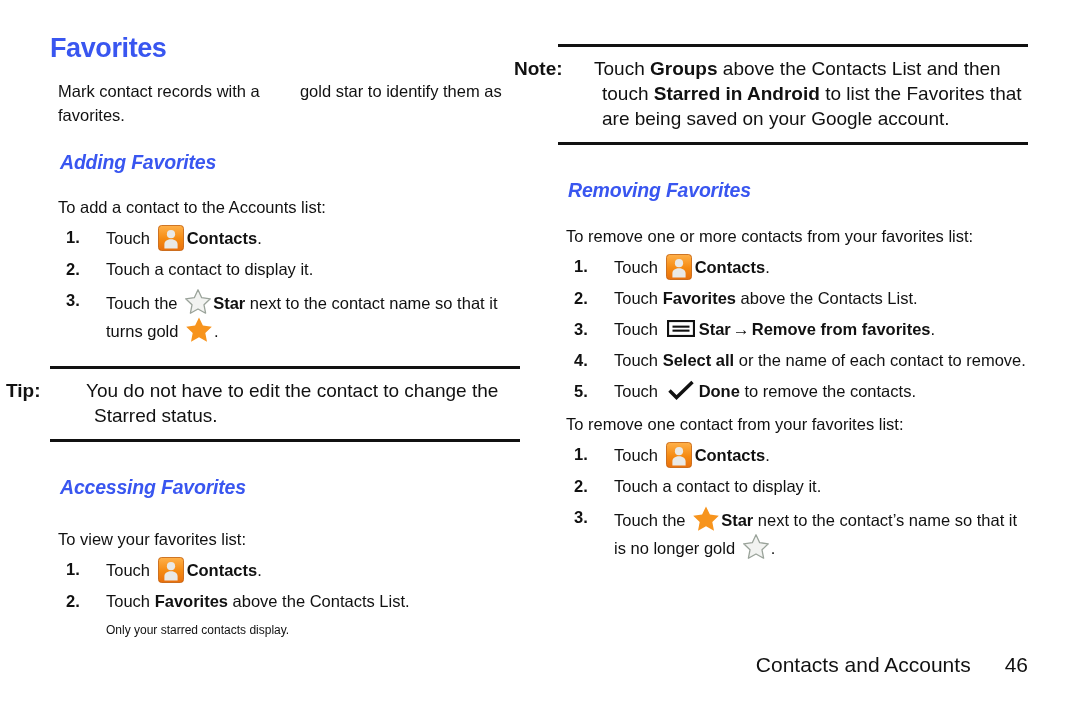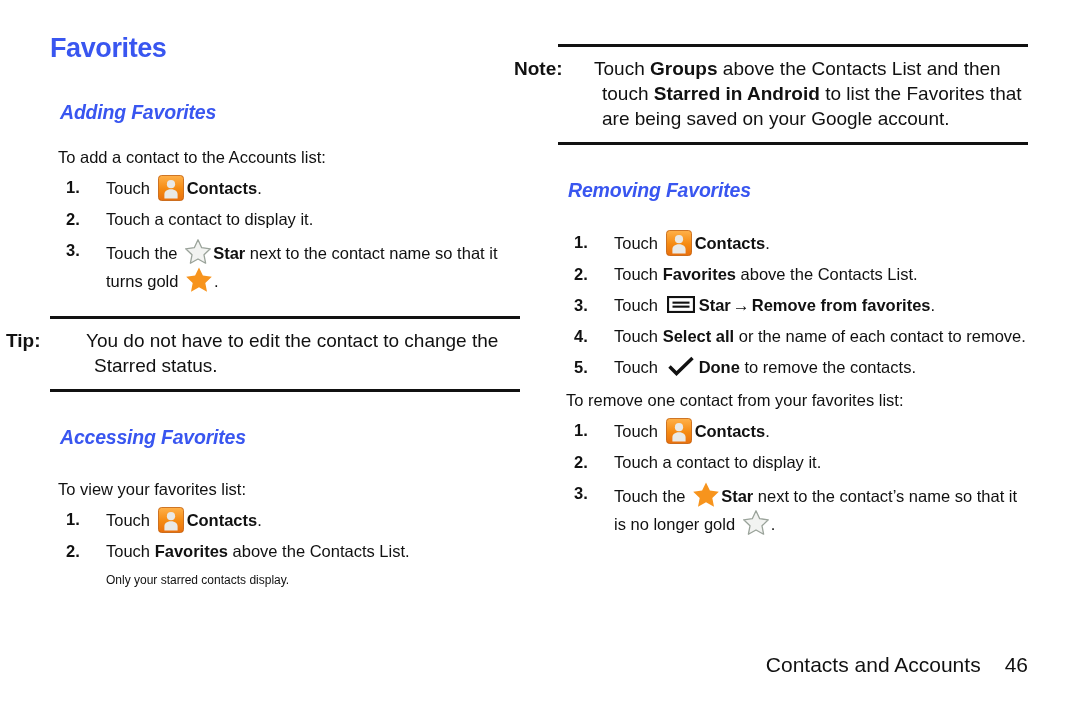--- a/index.html
+++ b/index.html
@@ -135,35 +135,40 @@
     left: 558px;
     top: 653px;
     width: 470px;
     font-size: 21px;
     color: #111111;
     display: flex;
     justify-content: flex-end;
     align-items: baseline;
   }
   .footer .f-title { }
-  .footer .f-page { margin-left: 24px; font-weight: normal; }
+  .footer .f-page { margin-left: 34px; font-weight: normal; }
 </style>
 </head>
 <body>
 
 <div class="page">
 
   <div class="col col-left">
 
     <div style="height:34px"></div>
 
     <h1 class="h1">Favorites</h1>
 
     <div style="height:13px"></div>
 
+    <p class="para indent">
+      <span>Mark contact records with a</span>
+      <span class="icon ic-star"></span>
+      <span>gold star to identify them as favorites.</span>
+    </p>
 
     <div style="height:14px"></div>
 
     <h2 class="h2">Adding Favorites</h2>
 
     <div style="height:12px"></div>
 
     <p class="para indent">To add a contact to the Accounts list:</p>
 
     <ol class="olist">
@@ -234,20 +239,21 @@
         <b class="hang">Note:</b><span>Touch <b>Groups</b> above the Contacts List and then touch <b>Starred in Android</b> to list the Favorites that are being saved on your Google account.</span>
       </p>
     </div>
 
     <div style="height:24px"></div>
 
     <h2 class="h2">Removing Favorites</h2>
 
     <div style="height:13px"></div>
 
+    <p class="para indent">To remove one or more contacts from your favorites list:</p>
 
     <ol class="olist">
         <li><span class="num">1.</span><span>Touch <span class="icon ic-contacts"><svg viewBox="0 0 26 26" width="26" height="26" xmlns="http://www.w3.org/2000/svg">
                 <defs>
                   <linearGradient id="gco" x1="0" y1="0" x2="0" y2="1">
                     <stop offset="0" stop-color="#ffb14a"></stop>
                     <stop offset="0.55" stop-color="#f58a12"></stop>
                     <stop offset="1" stop-color="#e8700f"></stop>
                   </linearGradient>
                 </defs>

